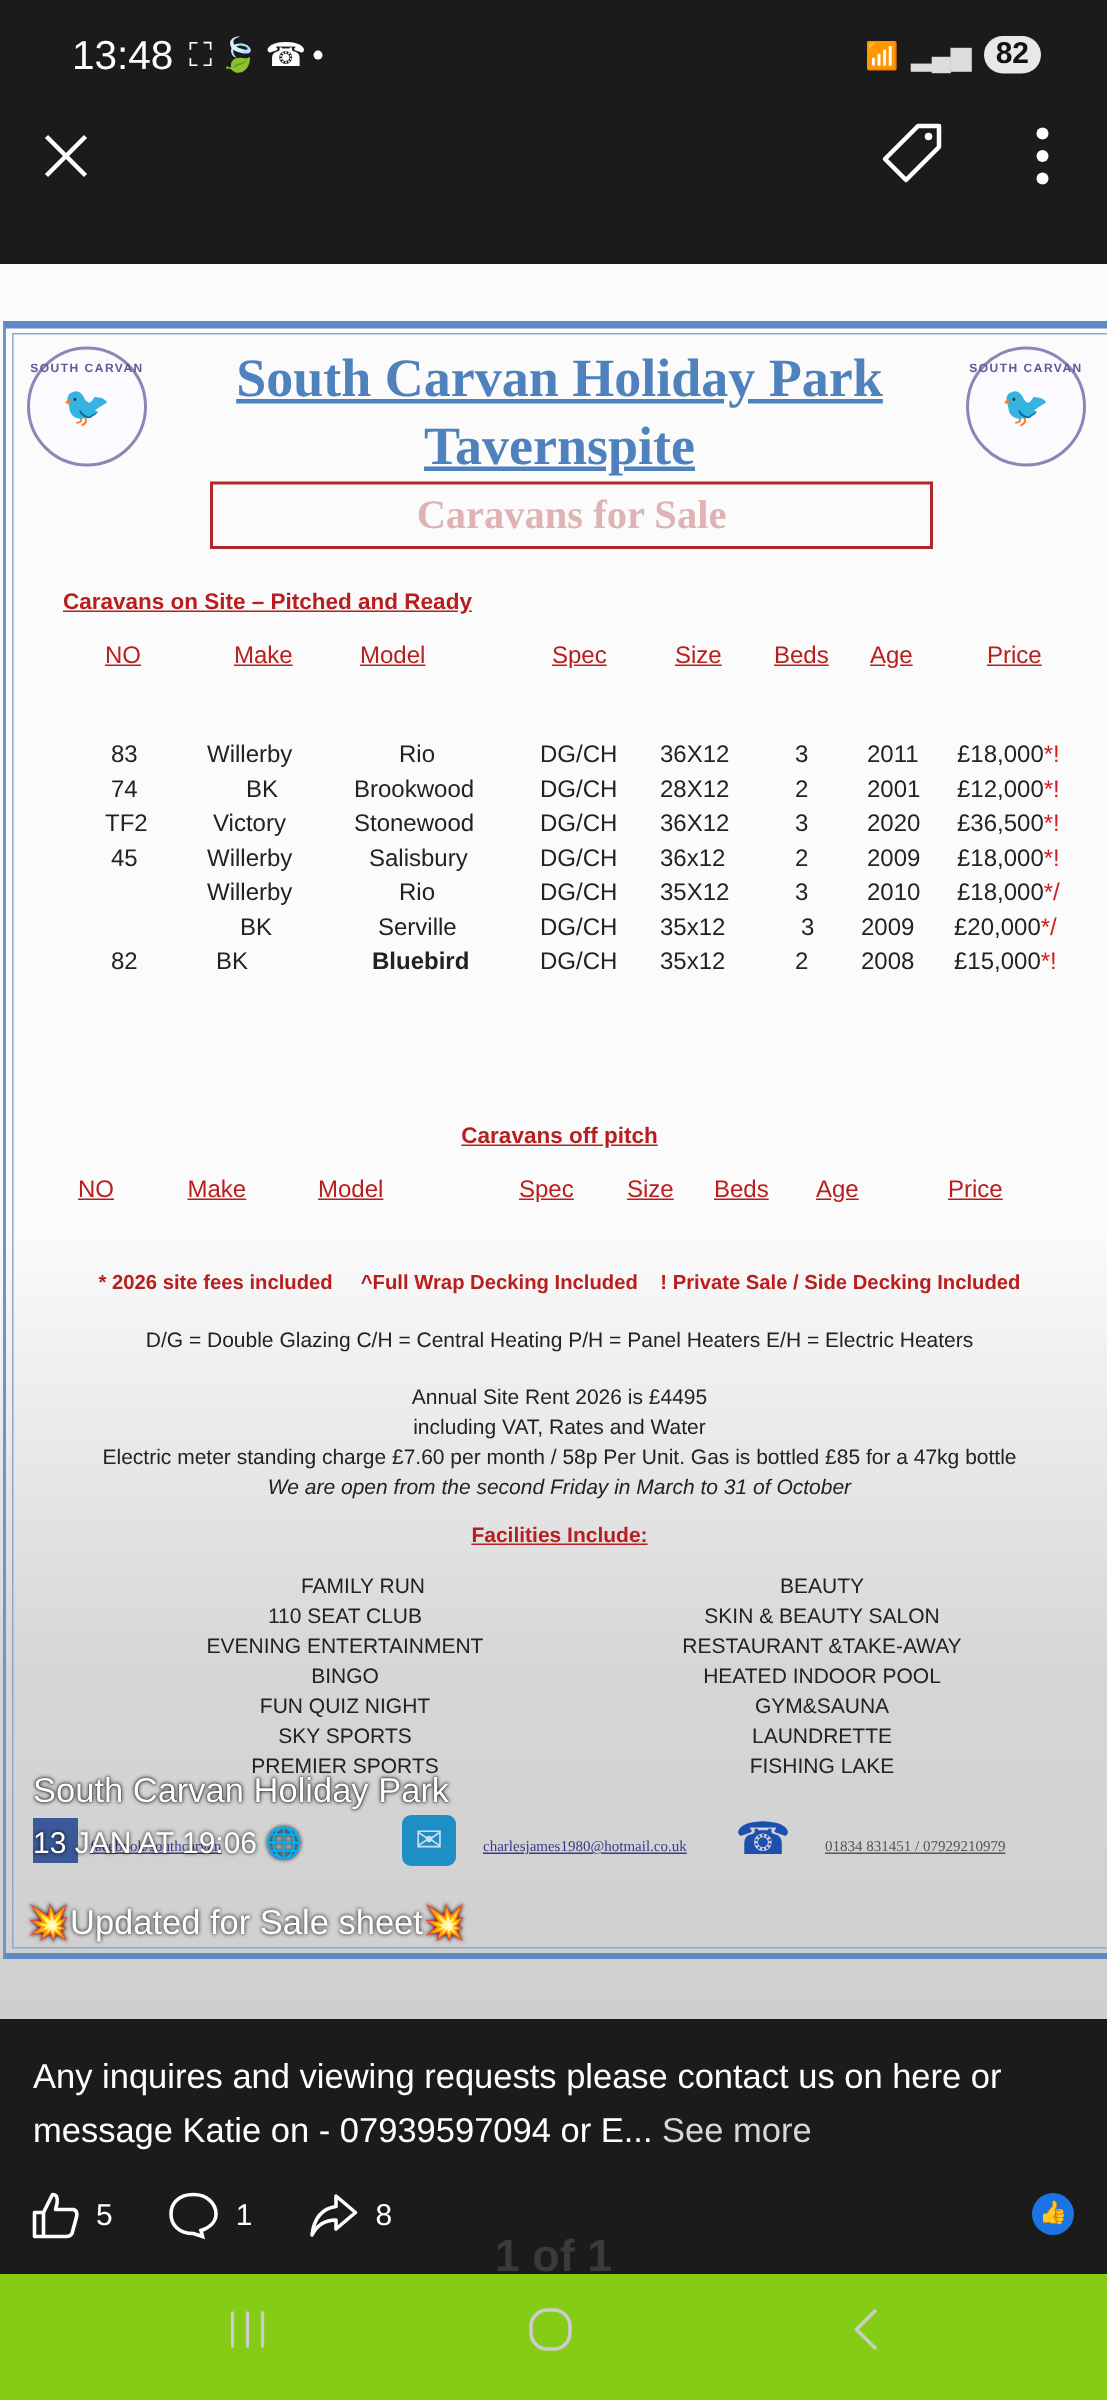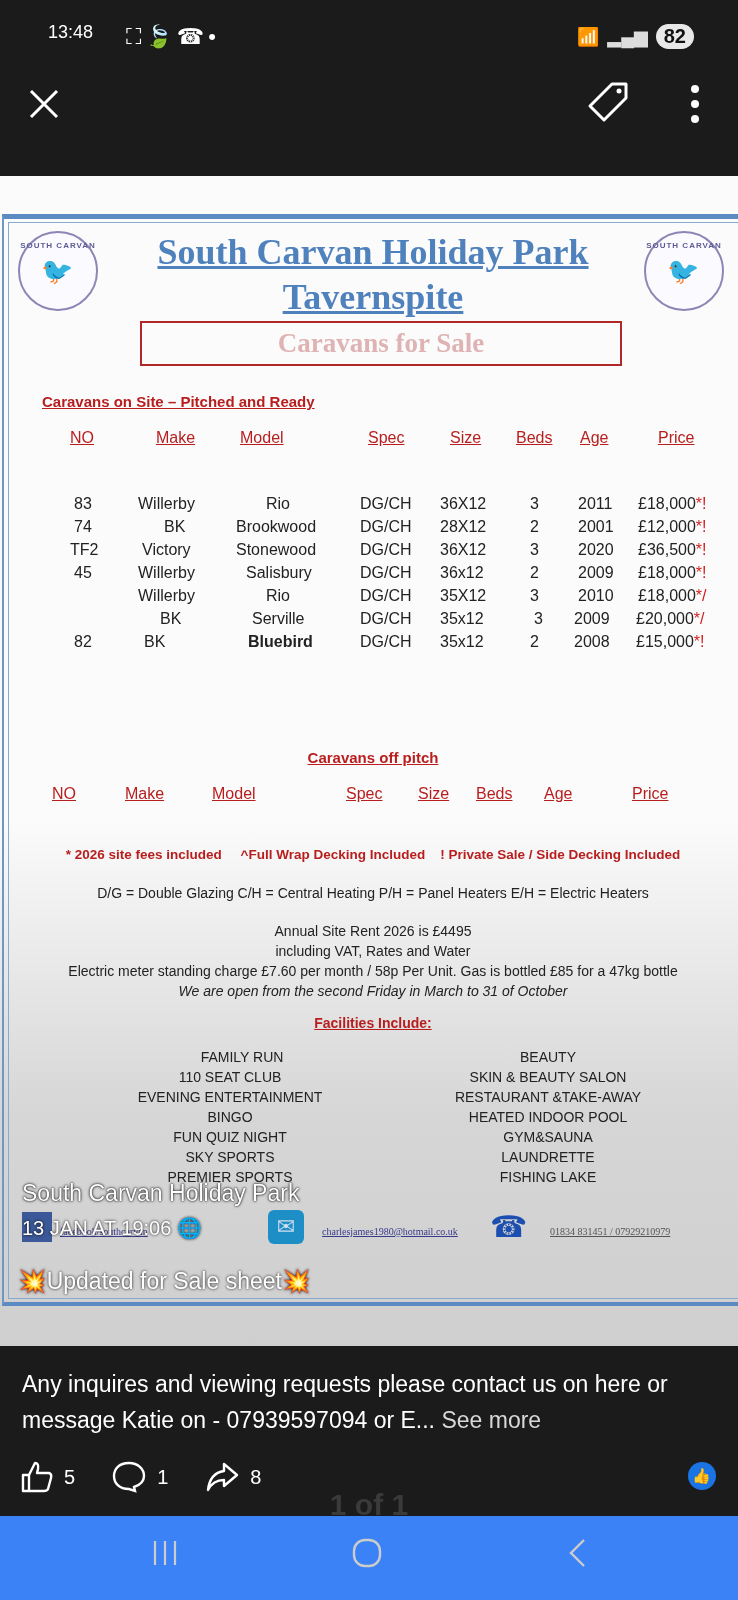--- a/index.html
+++ b/index.html
@@ -1,18 +1,18 @@
 <!DOCTYPE html>
 <html><head>
 <meta charset="utf-8">
 <style>
   html,body{margin:0;padding:0;}
   body{width:738px;height:1600px;background:#0a0a0a;position:relative;overflow:hidden;font-family:"Liberation Sans",sans-serif;}
   .statusbar{position:absolute;left:0;top:0;width:738px;height:80px;background:#1b1b1b;color:#fff;}
-  .time{position:absolute;left:48px;top:22px;font-size:18px;font-family:"Liberation Sans",sans-serif;}
+  .time{position:absolute;left:48px;top:22px;font-size:27px;font-family:"Liberation Sans",sans-serif;}
   .sb-icons{position:absolute;left:126px;top:24px;font-size:22px;letter-spacing:4px;}
   .sb-right{position:absolute;right:44px;top:24px;display:flex;align-items:center;gap:8px;font-size:18px;color:#ddd;}
   .battery{background:#e8e8e8;color:#111;border-radius:14px;padding:1px 8px;font-weight:bold;font-size:20px;}
   .topbar{position:absolute;left:0;top:80px;width:738px;height:96px;background:#1b1b1b;}
   .close-btn{position:absolute;left:26px;top:6px;width:36px;height:36px;}
   .tag-btn{position:absolute;left:586px;top:0;width:44px;height:44px;}
   .more-btn{position:absolute;left:688px;top:4px;width:14px;height:40px;}
   .viewer{position:absolute;left:0;top:176px;width:738px;height:1170px;background:linear-gradient(#fbfbfb 0%,#fbfbfb 55%,#d6d6d6 80%,#cfcfcf 100%);}
   .sheet{position:absolute;left:2px;top:38px;width:738px;height:1092px;border-top:5px solid #5c8bc3;border-left:2px solid #6e96c8;border-bottom:4px solid #5c8bc3;box-sizing:border-box;}
   .sheet-inner{position:absolute;left:4px;top:3px;right:0;bottom:3px;border:1px solid #8aa9cf;border-right:none;}
@@ -36,21 +36,21 @@
   .phone-ic{position:absolute;left:490px;top:1034px;width:36px;height:34px;color:#1d4fb0;font-size:30px;line-height:34px;}
   .overlay-title{position:absolute;left:22px;top:1004px;color:#fff;font-size:23px;text-shadow:0 0 3px #000,0 0 1px #000;}
   .overlay-date{position:absolute;left:22px;top:1040px;color:#fff;font-size:20px;text-shadow:0 0 3px #000;}
   .overlay-caption{position:absolute;left:18px;top:1092px;color:#fff;font-size:23px;text-shadow:0 0 3px #000;}
   .postbar{position:absolute;left:0;top:1346px;width:738px;height:170px;background:#1b1b1b;color:#fff;}
   .post-text{position:absolute;left:22px;top:20px;width:700px;font-size:23px;line-height:36px;color:#fff;}
   .see-more{color:#d8d8d8;}
   .actions{position:absolute;left:20px;top:114px;display:flex;gap:0;align-items:center;font-size:20px;}
   .act{display:flex;align-items:center;gap:10px;margin-right:36px;}
   .like-badge{position:absolute;left:688px;top:116px;width:28px;height:28px;border-radius:50%;background:#1b74e4;color:#fff;font-size:15px;text-align:center;line-height:28px;}
-  .navbar{position:absolute;left:0;top:1516px;width:738px;height:84px;background:#3b82f6;}
+  .navbar{position:absolute;left:0;top:1516px;width:738px;height:84px;background:#84cc16;}
   .pager{position:absolute;left:0;width:738px;top:-28px;text-align:center;color:#3a3a3a;font-size:30px;font-weight:bold;}
   .nav-btn{position:absolute;top:22px;}
 </style>
 </head>
 <body>
 
 <div class="statusbar">
   <div class="time">13:48</div>
   <div class="sb-icons">
     <span>⛶</span><span>🍃</span><span>☎</span><span>•</span>

